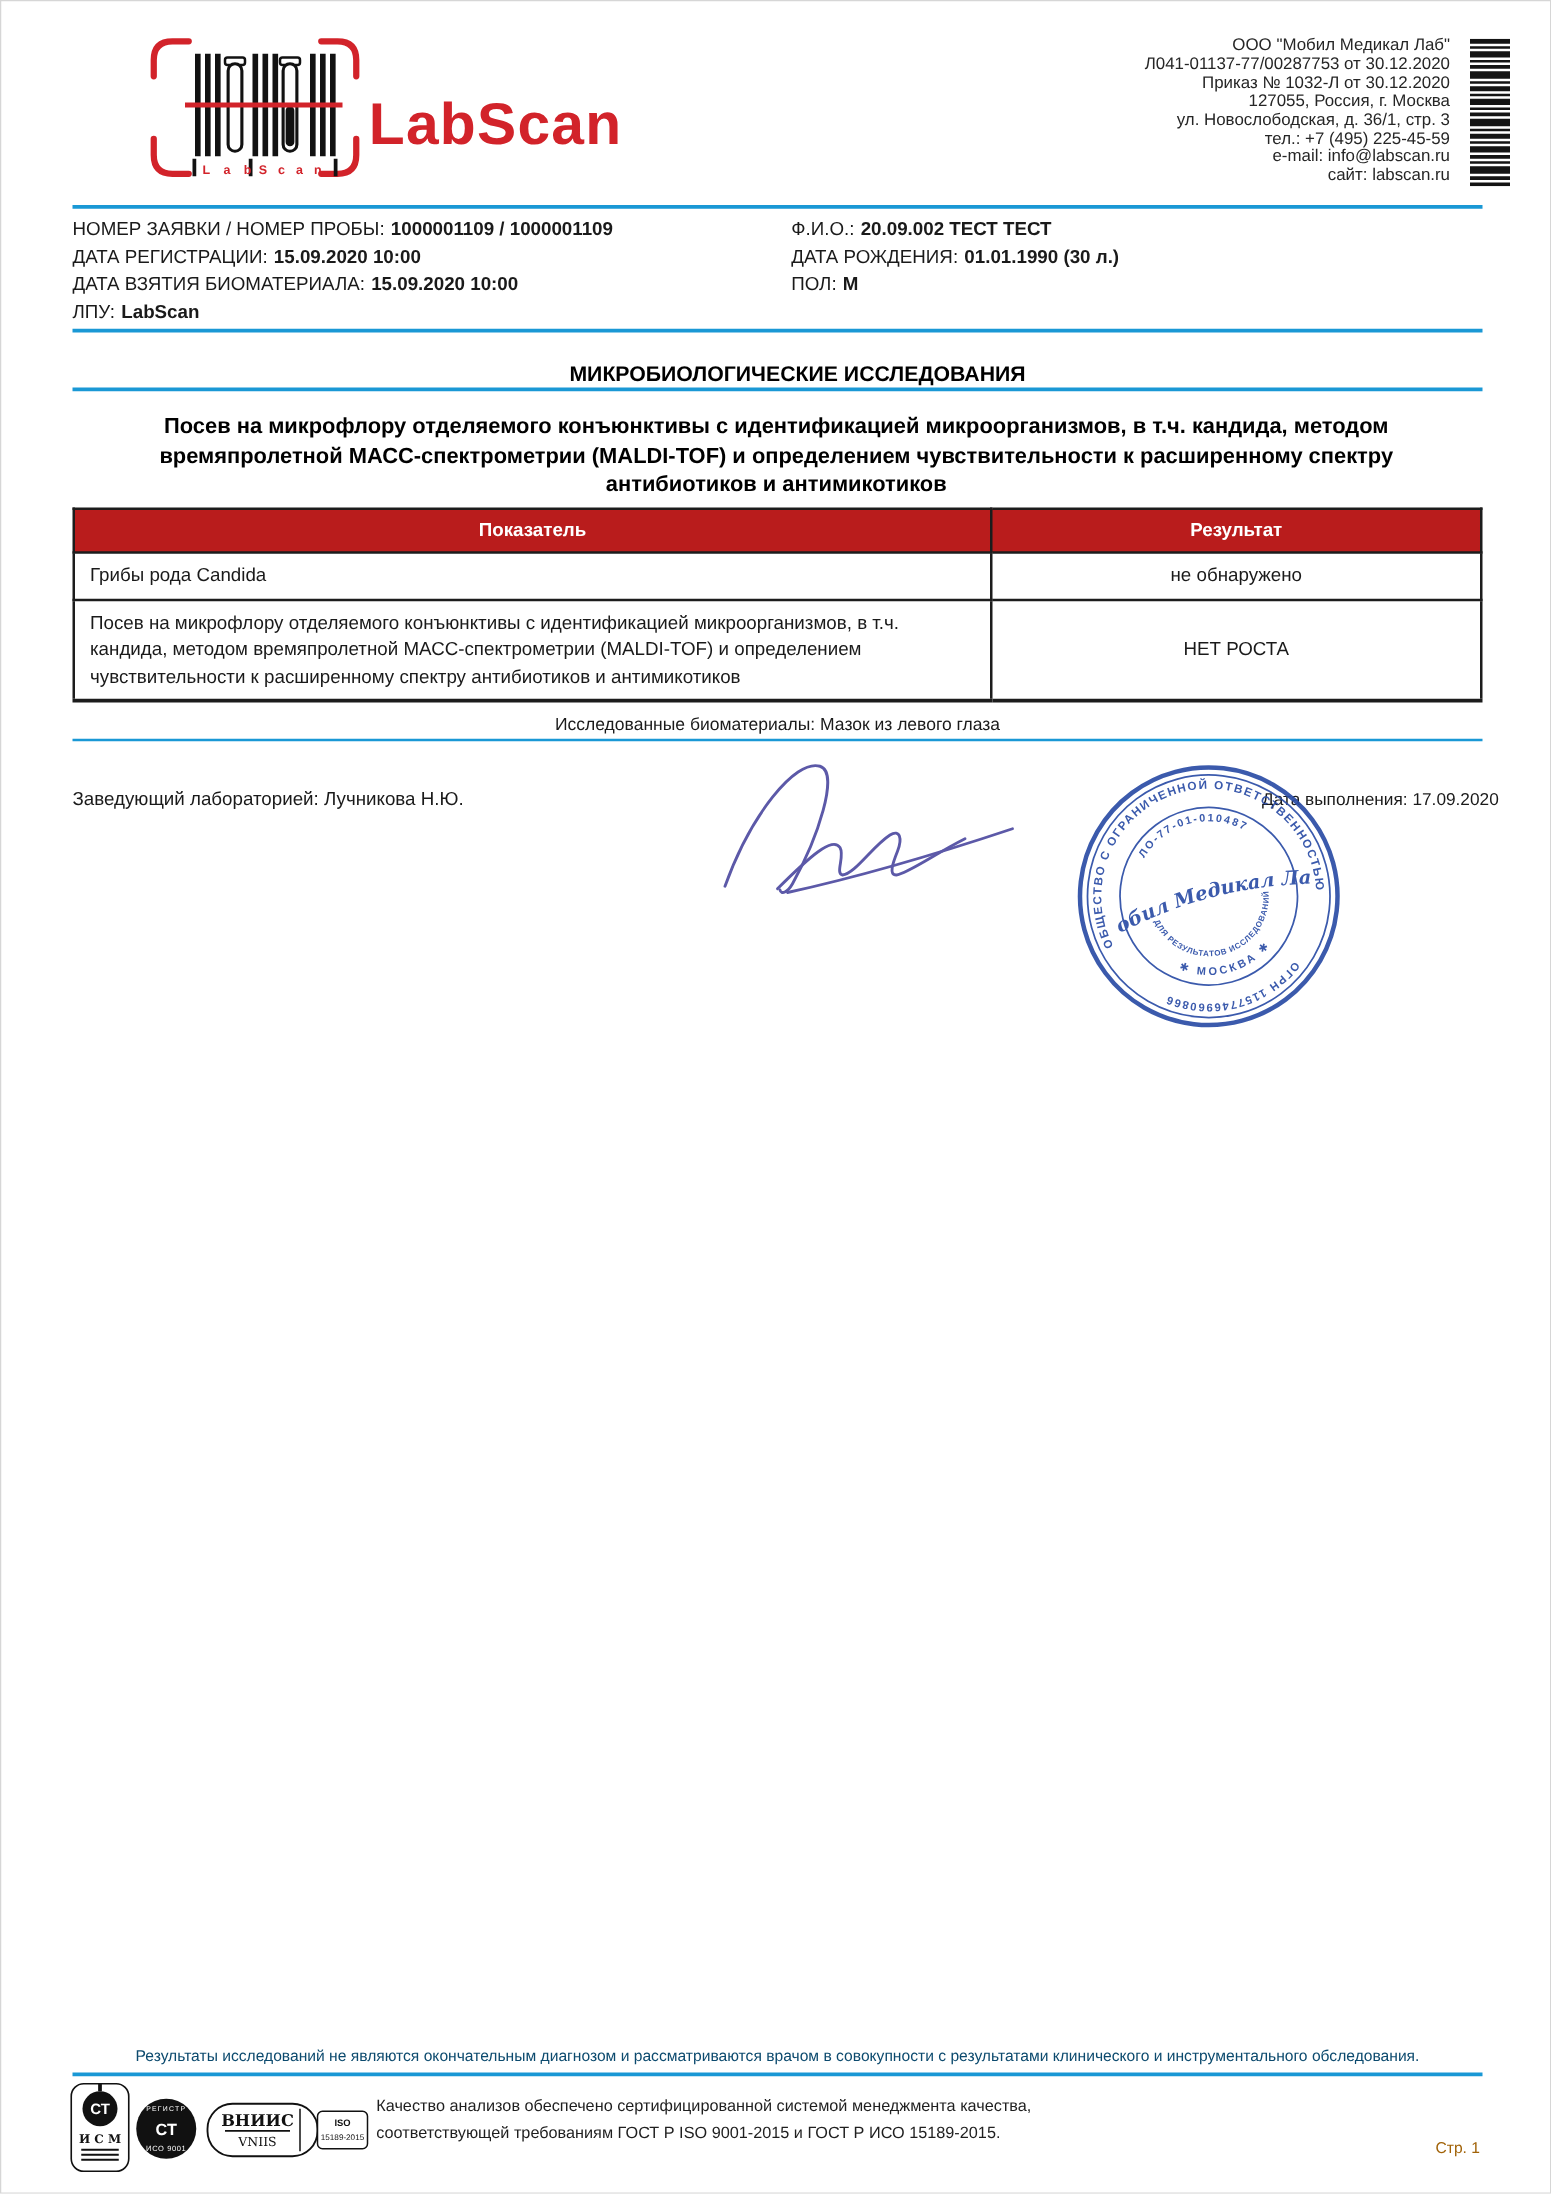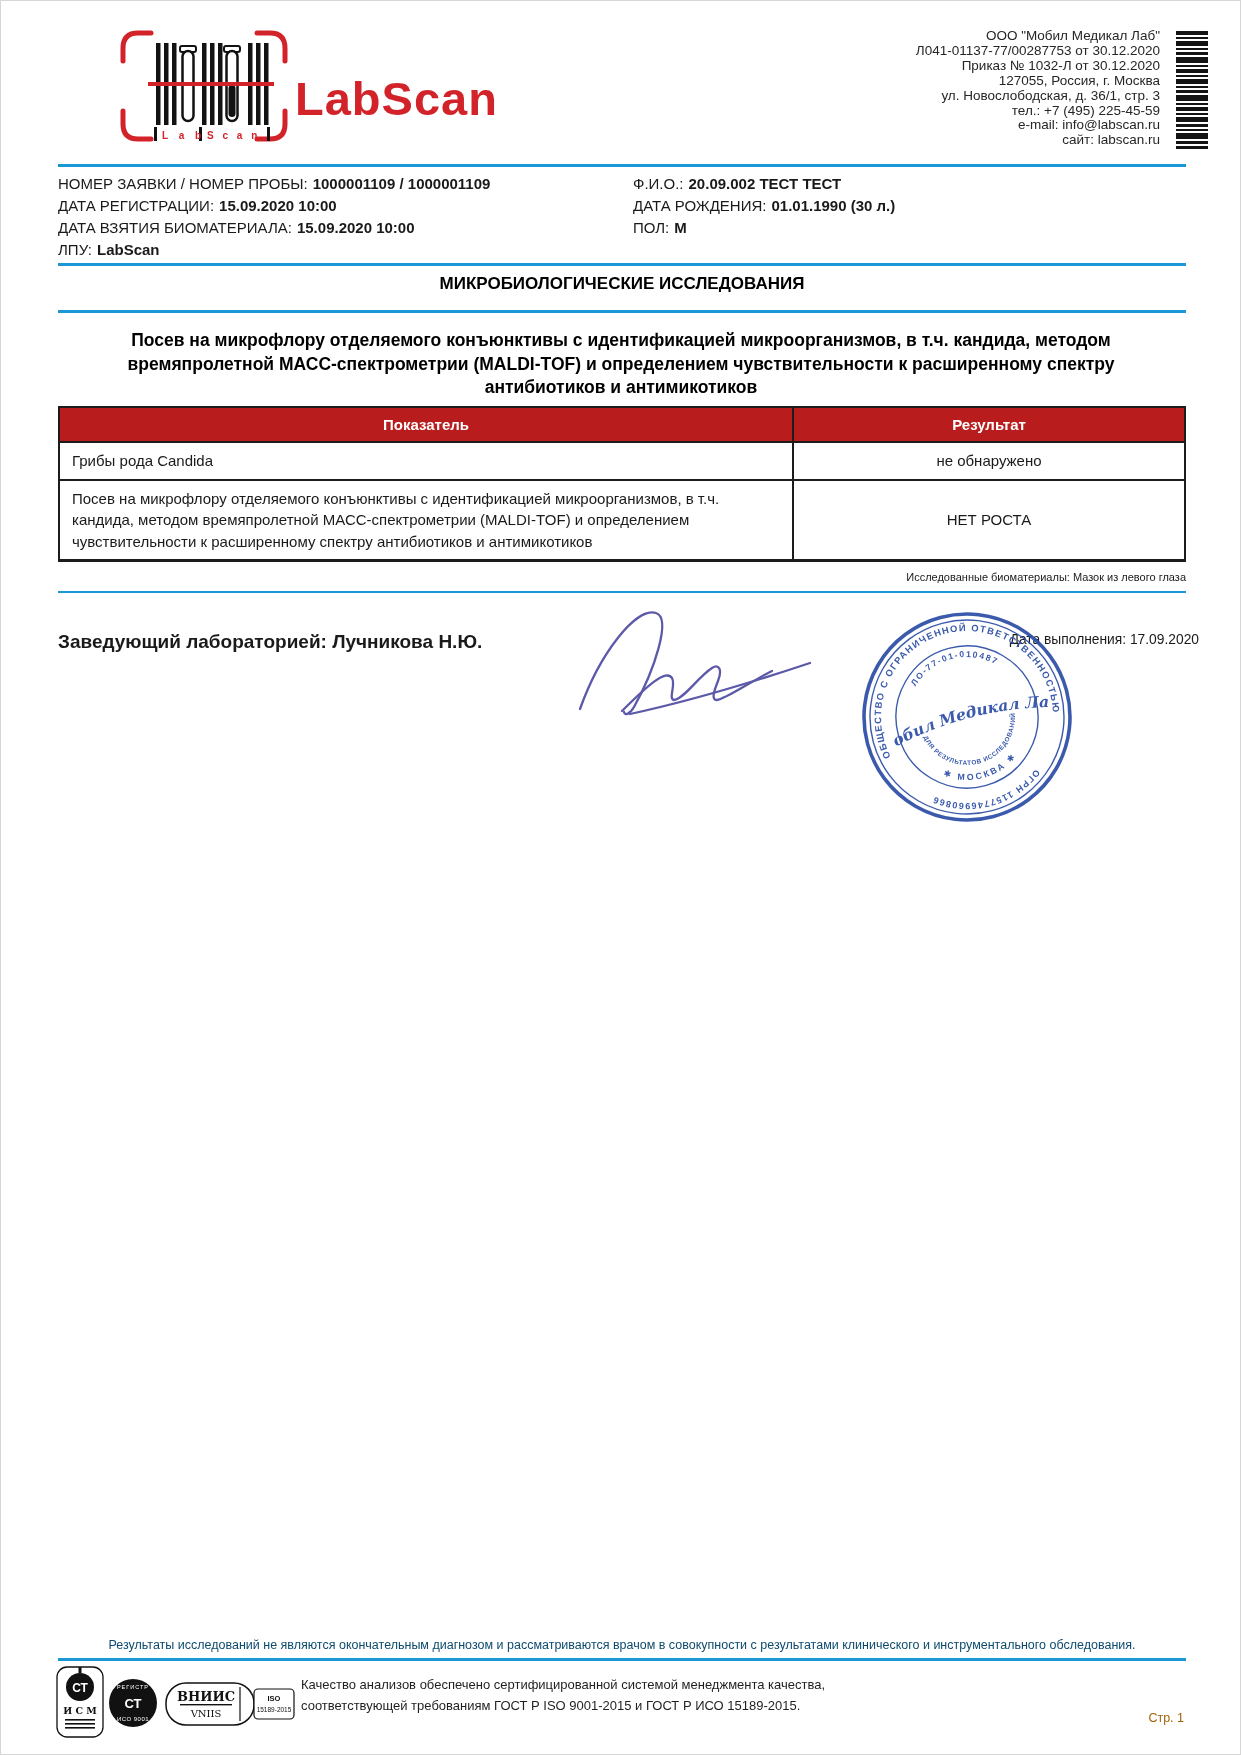--- a/index.html
+++ b/index.html
@@ -32,44 +32,44 @@
   .r3{top:309px;height:3px;}
   .r4{top:590px;height:2px;}
   .r5{top:1657px;height:3px;}
   
   .patient-col{position:absolute;top:172px;font-size:15px;line-height:22px;}
   .patient-left{left:57px;}
   .patient-right{left:632px;}
   .patient-row .val{font-weight:bold;margin-left:5px;margin-top:44px;}
   
   .section-title{
-    position:absolute;left:57px;top:273px;width:1128px;margin:0;
+    position:absolute;left:57px;top:273px;width:1128px;margin:16px;
     text-align:center;font-size:17px;font-weight:bold;color:#000;
   }
   .test-title{
     position:absolute;left:120px;top:328px;width:1000px;margin:0;
     text-align:center;font-size:17.5px;font-weight:bold;line-height:23.5px;color:#000;
   }
   
   .results{
     position:absolute;left:57px;top:405px;width:1128px;
     border-collapse:collapse;font-size:15px;table-layout:fixed;
   }
   .results th{
     background:#b91c1c;color:#ffffff;font-weight:bold;
     height:33px;border:2px solid #1c1c1c;text-align:center;padding:0;
   }
   .results th.c1{width:732px;}
   .results td{border:2px solid #1c1c1c;padding:7px 12px;vertical-align:middle;line-height:21.5px;}
   .results td.res{text-align:center;}
   .results tbody tr:last-child td{border-bottom-width:3px;}
   
-  .biomaterial{position:absolute;left:57px;top:570px;width:1128px;text-align:right;font-size:11px;}
+  .biomaterial{position:absolute;left:57px;top:570px;width:1128px;text-align:center;font-size:14px;}
   .exec-date{position:absolute;left:70px;top:597px;width:1128px;text-align:right;font-size:13.8px;margin-top:34px;}
-  .signatory{position:absolute;left:57px;top:630px;font-size:19px;font-weight:bold;}
+  .signatory{position:absolute;left:57px;top:630px;font-size:15px;}
   .signature{position:absolute;left:565px;top:600px;}
   .stamp{position:absolute;left:860px;top:610px;opacity:0.92;}
   
   .disclaimer{
     position:absolute;left:57px;top:1637px;width:1128px;text-align:center;
     font-size:12.5px;color:#0c4a6e;
   }
   .badges{position:absolute;left:55px;top:1662px;}
   .quality{
     position:absolute;left:300px;top:1673px;font-size:13px;line-height:21px;color:#1f1f1f;

